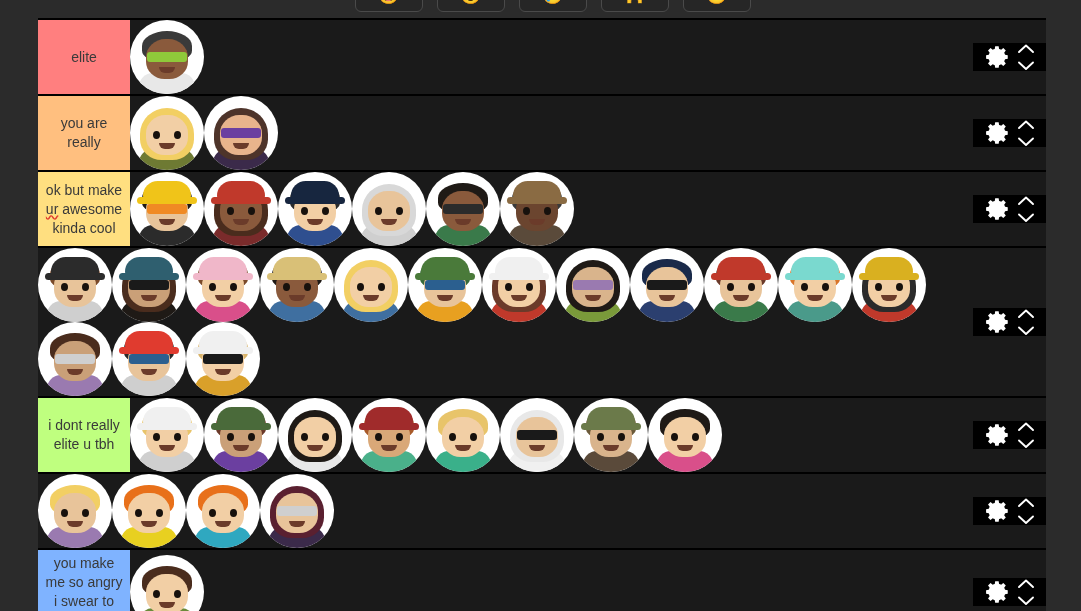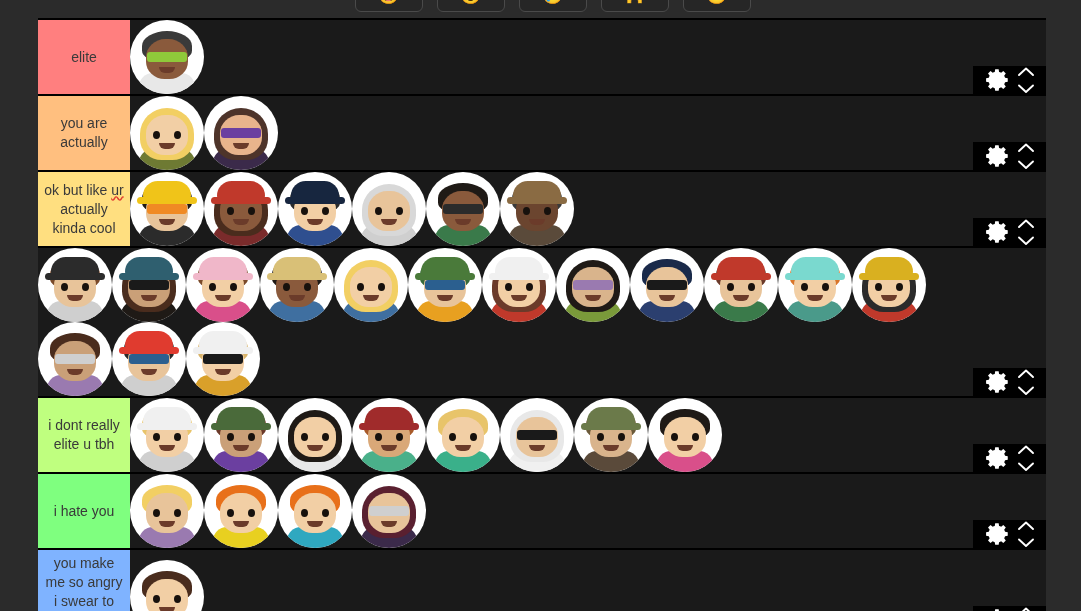--- a/index.html
+++ b/index.html
@@ -49,21 +49,21 @@
   
   .tierlist {
     position: absolute;
     left: 38px;
     top: 18px;
     width: 1008px;
   }
 
   .tier-row {
     display: flex;
-    align-items: flex-end;
+    align-items: center;
     border-bottom: 2px solid #000;
     background: #1a1a1a;
   }
   .tier-row:first-child { border-top: 2px solid #000; }
 
   .tier-label {
     flex: 0 0 92px;
     width: 92px;
     min-height: 74px;
     display: flex;
@@ -274,21 +274,21 @@
             <span title="Move row down">
               <svg class="chev" viewBox="0 0 18 11" fill="none" stroke="#ffffff" stroke-width="1.9" stroke-linecap="round" stroke-linejoin="round" xmlns="http://www.w3.org/2000/svg">
                 <path d="M2 2.5 L9 9 L16 2.5"></path>
               </svg>
             </span>
           </span>
         </div>
       </div>
       <div class="tier-row" style="min-height: 74px;">
         <div class="tier-label" style="background: rgb(255, 191, 127); min-height: 74px; color: rgb(58, 58, 58);">
-          <span><span>you are actually</span></span>
+          <span><span>you are really</span></span>
         </div>
         <div class="tier-drop" style="background: rgb(26, 26, 26); min-height: 74px;">
           <div class="avatar">
             <div class="face">
               <div class="av-body" style="background:#6e7a33"></div>
               <div class="av-hair long" style="background:#f2cf63"></div>
               <div class="av-head" style="background:#f2cfa5"></div>
               <div class="av-eye l"></div>
               <div class="av-eye r"></div>
               <div class="av-mouth"></div>
@@ -320,21 +320,21 @@
             <span title="Move row down">
               <svg class="chev" viewBox="0 0 18 11" fill="none" stroke="#ffffff" stroke-width="1.9" stroke-linecap="round" stroke-linejoin="round" xmlns="http://www.w3.org/2000/svg">
                 <path d="M2 2.5 L9 9 L16 2.5"></path>
               </svg>
             </span>
           </span>
         </div>
       </div>
       <div class="tier-row" style="min-height: 74px;">
         <div class="tier-label" style="background: rgb(255, 223, 128); min-height: 74px; color: rgb(58, 58, 58);">
-          <span><span>ok but like </span><span class="misspelled">ur</span><span> actually kinda cool</span></span>
+          <span><span>ok but make </span><span class="misspelled">ur</span><span> awesome kinda cool</span></span>
         </div>
         <div class="tier-drop" style="background: rgb(26, 26, 26); min-height: 74px;">
           <div class="avatar">
             <div class="face">
               <div class="av-body" style="background:#2b2b2b"></div>
               <div class="av-hair" style="background:#1f1a16"></div>
               <div class="av-head" style="background:#e8c49a"></div>
               <div class="av-glasses" style="background:#f08a24"></div>
               <div class="av-mouth"></div>
               <div class="av-hat" style="background:#f0c419"></div>
@@ -715,23 +715,20 @@
             </span>
             <span title="Move row down">
               <svg class="chev" viewBox="0 0 18 11" fill="none" stroke="#ffffff" stroke-width="1.9" stroke-linecap="round" stroke-linejoin="round" xmlns="http://www.w3.org/2000/svg">
                 <path d="M2 2.5 L9 9 L16 2.5"></path>
               </svg>
             </span>
           </span>
         </div>
       </div>
       <div class="tier-row" style="min-height: 74px;">
-        <div class="tier-label" style="background: rgb(127, 255, 127); min-height: 74px; color: rgb(58, 58, 58);">
-          <span><span>i hate you</span></span>
-        </div>
         <div class="tier-drop" style="background: rgb(26, 26, 26); min-height: 74px;">
           <div class="avatar">
             <div class="face">
               <div class="av-body" style="background:#9a7ab0"></div>
               <div class="av-hair" style="background:#f2cf63"></div>
               <div class="av-head" style="background:#e8c49a"></div>
               <div class="av-eye l"></div>
               <div class="av-eye r"></div>
               <div class="av-mouth"></div>
             </div>

